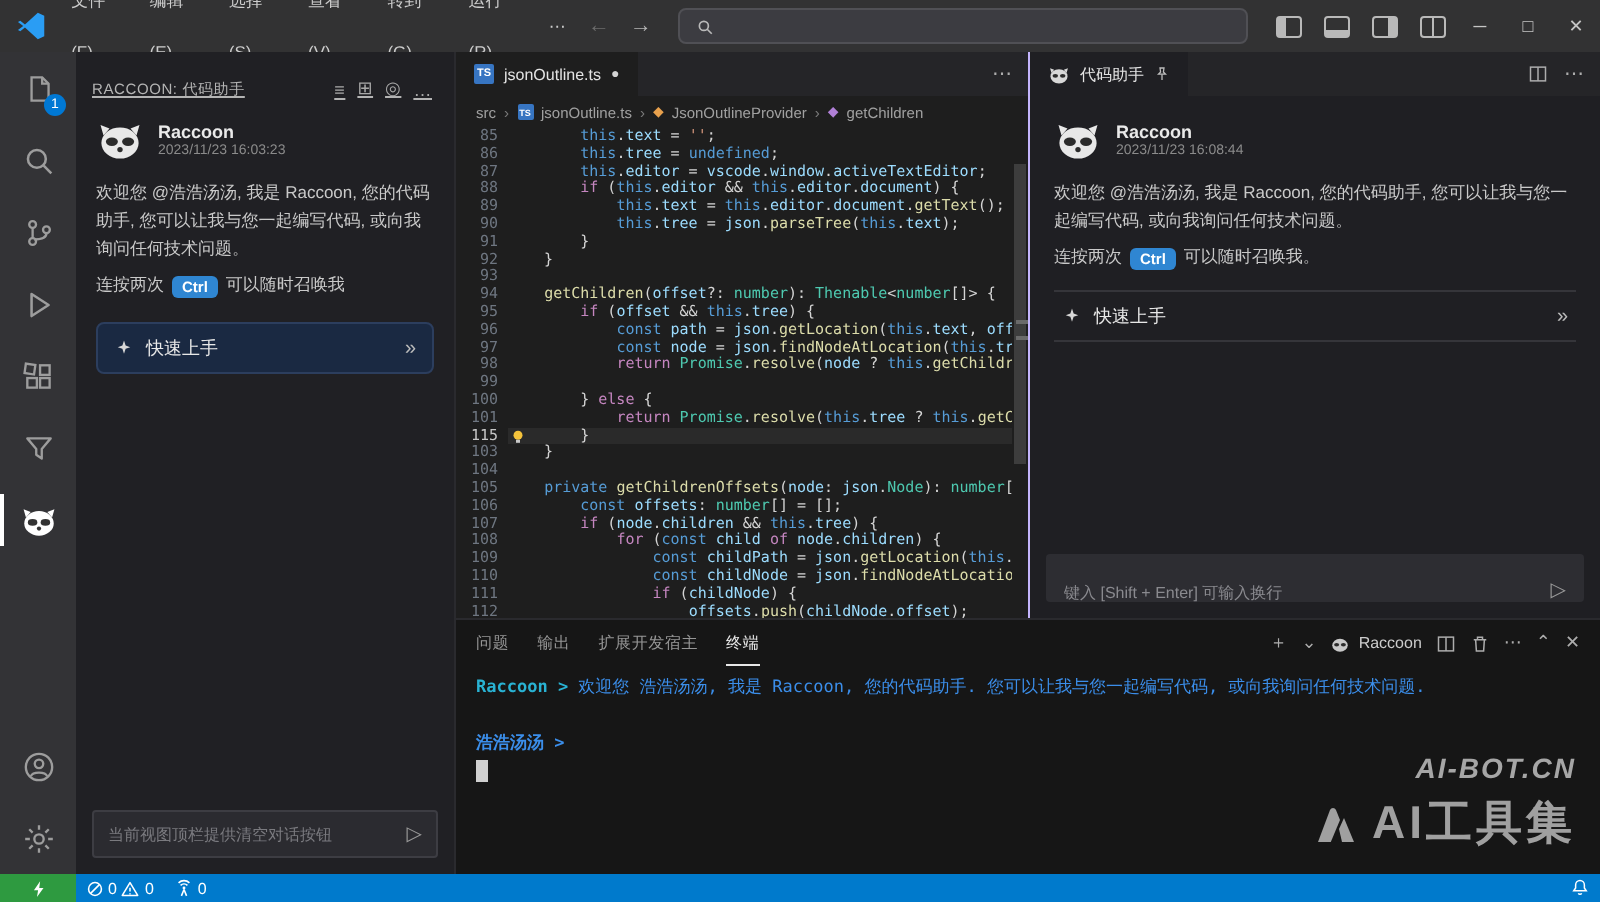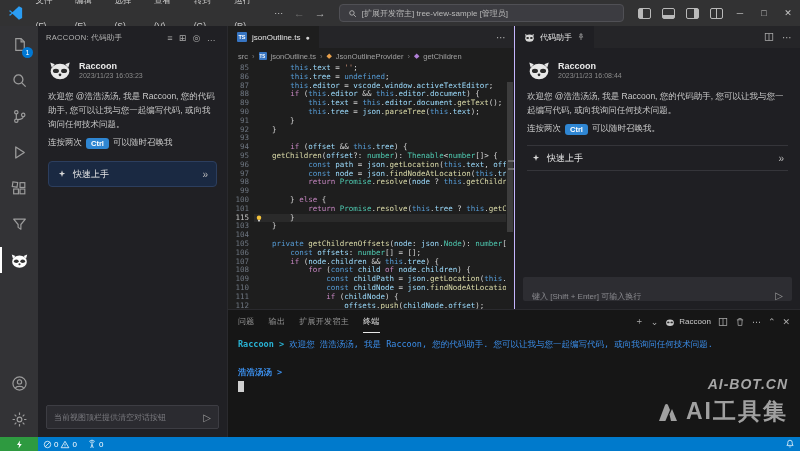--- a/index.html
+++ b/index.html
@@ -29,21 +29,21 @@
   .activitybar { width:38px; background:#333336; display:flex; flex-direction:column; align-items:center; flex-shrink:0; }
   .ab-item { width:38px; height:36px; display:flex; align-items:center; justify-content:center; position:relative; color:#9d9d9d; }
   .ab-item.active { color:#ffffff; }
   .ab-item.active::before { content:""; position:absolute; left:0; top:5px; bottom:5px; width:2px; background:#ffffff; }
   .ab-badge { position:absolute; right:5px; bottom:4px; min-width:11px; height:11px; border-radius:6px; background:#0078d4;
     color:#fff; font-size:7px; display:flex; align-items:center; justify-content:center; padding:0 2px; }
   .ab-spacer { flex:1; }
 
   
   .sidebar { width:190px; background:#202024; border-right:1px solid #2a2a2e; display:flex; flex-direction:column; flex-shrink:0; }
-  .sb-header { height:24px; display:flex; align-items:center; padding:0 8px; font-size:7.5px; color:#b4b4b4; letter-spacing:.3px; }
+  .sb-header { height:24px; display:flex; align-items:flex-end; padding:0 8px; font-size:7.5px; color:#b4b4b4; letter-spacing:.3px;text-decoration:underline; }
   .sb-header .ttl { flex:1; overflow:hidden; white-space:nowrap; }
   .sb-act { color:#a8a8a8; font-size:9px; padding:0 3px; }
   .sb-body { flex:1; padding:8px 10px 0 10px; overflow:hidden; }
   .asst-head { display:flex; gap:7px; align-items:center; margin-bottom:7px; }
   .avatar { width:24px; height:24px; flex-shrink:0; }
   .asst-name { font-size:9px; font-weight:bold; color:#eaeaea; }
   .asst-time { font-size:7px; color:#8b8b8b; margin-top:1px; }
   .asst-text { font-size:8.5px; line-height:1.65; color:#c9c9c9; }
   .hint-row { margin-top:6px; font-size:8.5px; color:#c9c9c9; display:flex; align-items:center; gap:4px; flex-wrap:wrap; }
   .keycap { background:#2f86d2; color:#fff; font-size:7.5px; font-weight:bold; border-radius:3px; padding:1px 5px; }
@@ -147,21 +147,20 @@
   <div class="menu-item">运行(R)</div>
   <div class="menu-item">⋯</div>
   <div class="tb-spacer"></div>
   <div class="nav-arrow dim">←</div>
   <div class="nav-arrow">→</div>
   <div class="cmd-center">
     <svg width="9" height="9" viewBox="0 0 16 16">
       <circle cx="7" cy="7" r="4" fill="none" stroke="#b9b9b9" stroke-width="1.5"></circle>
       <path d="M10 10l4 4" stroke="#b9b9b9" stroke-width="1.5"></path>
     </svg>
-    <span>[扩展开发宿主] tree-view-sample [管理员]</span>
   </div>
   <div class="tb-spacer"></div>
   <div class="win-controls">
     <div class="win-btn">
         <span class="layout-ic">
           <i style="left:0;top:0;bottom:0;width:4px;"></i>
         </span>
       </div>
     <div class="win-btn">
         <span class="layout-ic">
@@ -355,22 +354,22 @@
           <div class="code-lines">
               <div class="cl"><span class="tok-p">        </span><span class="tok-k">this</span><span class="tok-p">.</span><span class="tok-v">text</span><span class="tok-p"> = </span><span class="tok-s">''</span><span class="tok-p">;</span></div>
               <div class="cl"><span class="tok-p">        </span><span class="tok-k">this</span><span class="tok-p">.</span><span class="tok-v">tree</span><span class="tok-p"> = </span><span class="tok-k">undefined</span><span class="tok-p">;</span></div>
               <div class="cl"><span class="tok-p">        </span><span class="tok-k">this</span><span class="tok-p">.</span><span class="tok-v">editor</span><span class="tok-p"> = </span><span class="tok-v">vscode</span><span class="tok-p">.</span><span class="tok-v">window</span><span class="tok-p">.</span><span class="tok-v">activeTextEditor</span><span class="tok-p">;</span></div>
               <div class="cl"><span class="tok-p">        </span><span class="tok-c">if</span><span class="tok-p"> (</span><span class="tok-k">this</span><span class="tok-p">.</span><span class="tok-v">editor</span><span class="tok-p"> &amp;&amp; </span><span class="tok-k">this</span><span class="tok-p">.</span><span class="tok-v">editor</span><span class="tok-p">.</span><span class="tok-v">document</span><span class="tok-p">) {</span></div>
               <div class="cl"><span class="tok-p">            </span><span class="tok-k">this</span><span class="tok-p">.</span><span class="tok-v">text</span><span class="tok-p"> = </span><span class="tok-k">this</span><span class="tok-p">.</span><span class="tok-v">editor</span><span class="tok-p">.</span><span class="tok-v">document</span><span class="tok-p">.</span><span class="tok-f">getText</span><span class="tok-p">();</span></div>
               <div class="cl"><span class="tok-p">            </span><span class="tok-k">this</span><span class="tok-p">.</span><span class="tok-v">tree</span><span class="tok-p"> = </span><span class="tok-v">json</span><span class="tok-p">.</span><span class="tok-f">parseTree</span><span class="tok-p">(</span><span class="tok-k">this</span><span class="tok-p">.</span><span class="tok-v">text</span><span class="tok-p">);</span></div>
               <div class="cl"><span class="tok-p">        }</span></div>
               <div class="cl"><span class="tok-p">    }</span></div>
               <div class="cl"></div>
+              <div class="cl"><span class="tok-p">    </span><span class="tok-f">getChildren</span><span class="tok-p">(</span><span class="tok-v">offset</span><span class="tok-p">?: </span><span class="tok-t">number</span><span class="tok-p">): </span><span class="tok-t">Thenable</span><span class="tok-p">&lt;</span><span class="tok-t">number</span><span class="tok-p">[]&gt; {</span></div>
               <div class="cl"><span class="tok-p">        </span><span class="tok-c">if</span><span class="tok-p"> (</span><span class="tok-v">offset</span><span class="tok-p"> &amp;&amp; </span><span class="tok-k">this</span><span class="tok-p">.</span><span class="tok-v">tree</span><span class="tok-p">) {</span></div>
-              <div class="cl"><span class="tok-p">    </span><span class="tok-f">getChildren</span><span class="tok-p">(</span><span class="tok-v">offset</span><span class="tok-p">?: </span><span class="tok-t">number</span><span class="tok-p">): </span><span class="tok-t">Thenable</span><span class="tok-p">&lt;</span><span class="tok-t">number</span><span class="tok-p">[]&gt; {</span></div>
               <div class="cl"><span class="tok-p">            </span><span class="tok-k">const</span><span class="tok-p"> </span><span class="tok-v">path</span><span class="tok-p"> = </span><span class="tok-v">json</span><span class="tok-p">.</span><span class="tok-f">getLocation</span><span class="tok-p">(</span><span class="tok-k">this</span><span class="tok-p">.</span><span class="tok-v">text</span><span class="tok-p">, </span><span class="tok-v">offset</span></div>
               <div class="cl"><span class="tok-p">            </span><span class="tok-k">const</span><span class="tok-p"> </span><span class="tok-v">node</span><span class="tok-p"> = </span><span class="tok-v">json</span><span class="tok-p">.</span><span class="tok-f">findNodeAtLocation</span><span class="tok-p">(</span><span class="tok-k">this</span><span class="tok-p">.</span><span class="tok-v">tree</span></div>
               <div class="cl"><span class="tok-p">            </span><span class="tok-c">return</span><span class="tok-p"> </span><span class="tok-t">Promise</span><span class="tok-p">.</span><span class="tok-f">resolve</span><span class="tok-p">(</span><span class="tok-v">node</span><span class="tok-p"> ? </span><span class="tok-k">this</span><span class="tok-p">.</span><span class="tok-f">getChildrenOffsets</span></div>
               <div class="cl"></div>
               <div class="cl"><span class="tok-p">        } </span><span class="tok-c">else</span><span class="tok-p"> {</span></div>
               <div class="cl"><span class="tok-p">            </span><span class="tok-c">return</span><span class="tok-p"> </span><span class="tok-t">Promise</span><span class="tok-p">.</span><span class="tok-f">resolve</span><span class="tok-p">(</span><span class="tok-k">this</span><span class="tok-p">.</span><span class="tok-v">tree</span><span class="tok-p"> ? </span><span class="tok-k">this</span><span class="tok-p">.</span><span class="tok-f">getChildrenOffsets</span></div>
               <div class="cl cur"><svg class="bulb" viewBox="0 0 16 16">
                   <circle cx="8" cy="6.5" r="4.5" fill="#f5c33b"></circle>
                   <rect x="6" y="11" width="4" height="3" fill="#c9c9c9"></rect>
                 </svg><span class="tok-p">        }</span></div>

